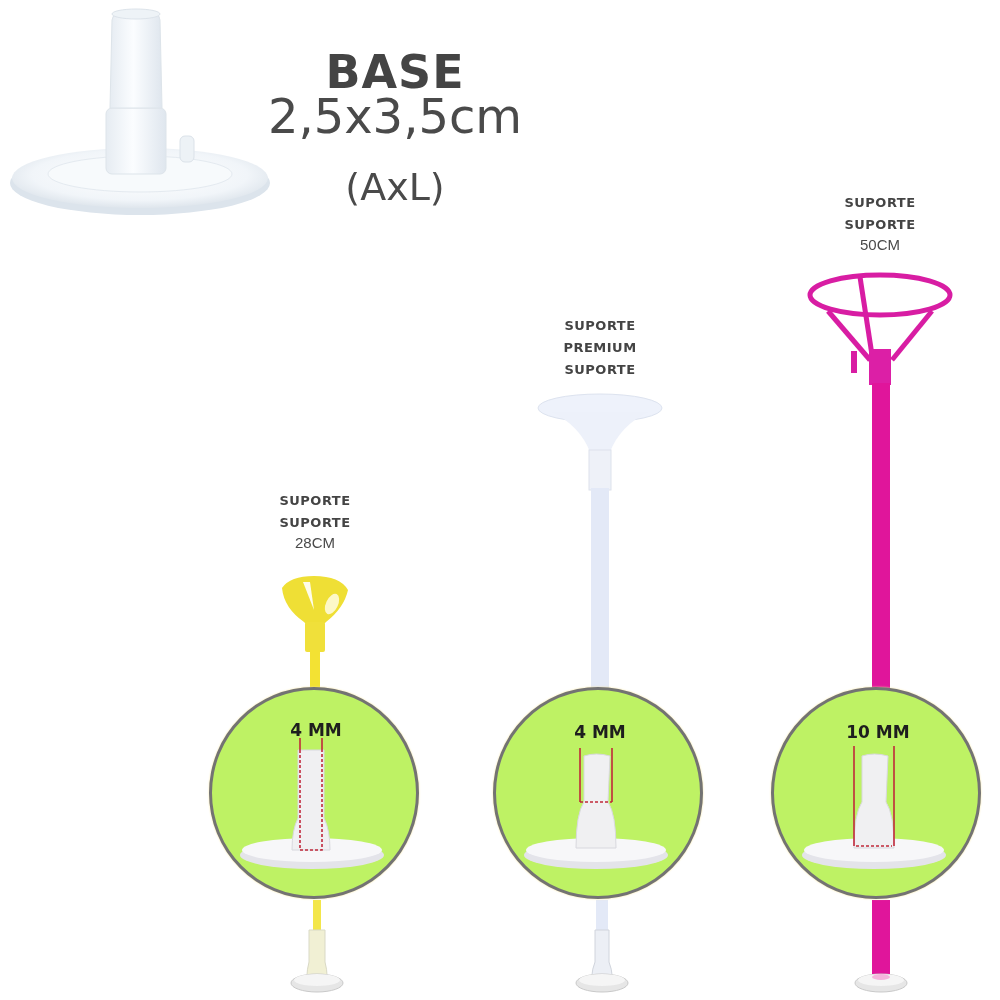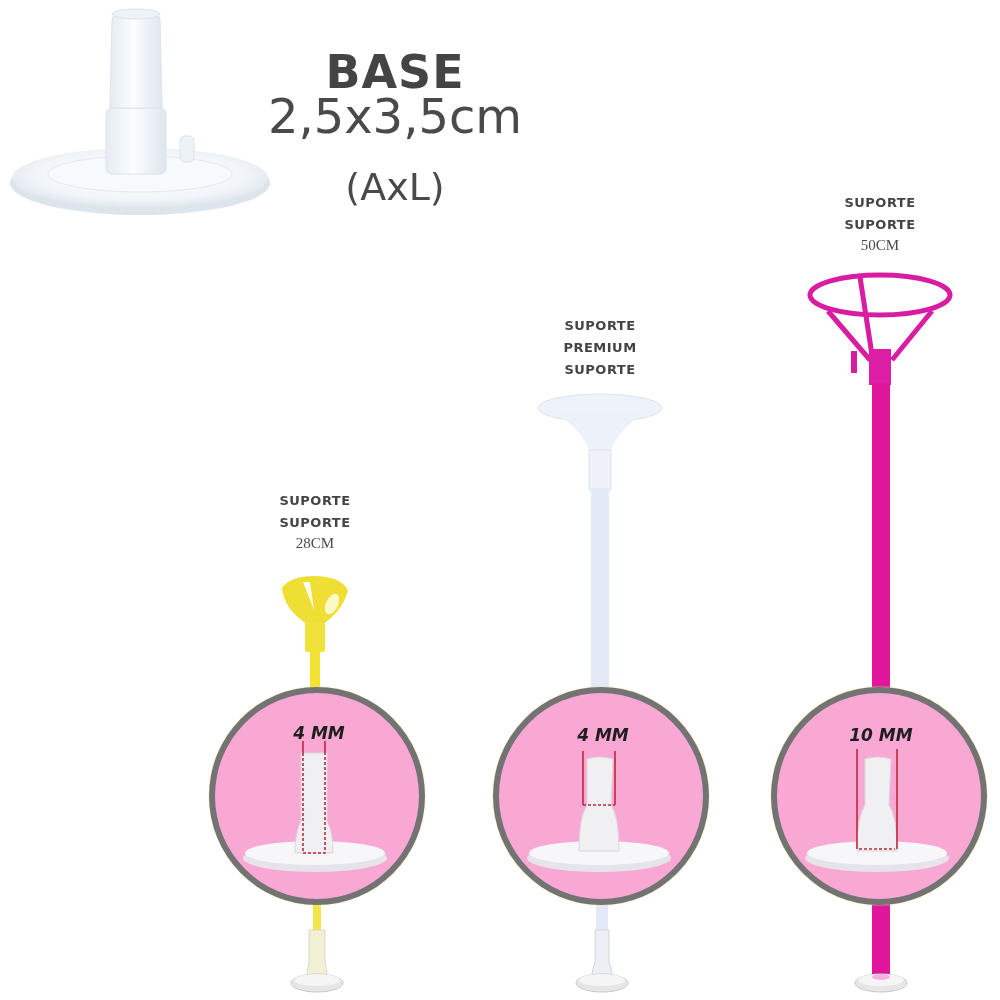--- a/index.html
+++ b/index.html
@@ -35,31 +35,30 @@
       color: #4a4a4a; line-height: 42px; margin-top: 26px;
     }
 
     
     .label-title {
       font-family: "DejaVu Sans", sans-serif; font-weight: bold;
       font-size: 13px; color: #444444; text-align: center; line-height: 22px;
       letter-spacing: 0.5px;
     }
     .label-size {
-      font-family: Liberation Serif, serif; font-size: 15px;
+      font-family: Liberation Sans, sans-serif; font-size: 15px;
       color: #4a4a4a; text-align: center; line-height: 18px;
     }
 
     
     .zoom-circle {
       width: 204px; height: 206px; border-radius: 50%;
-      background: #f9a8d4; border: 6px solid #737373;
+      background: #bef264; border: 3px solid #737373;
       box-shadow: 0 0 2px #f6e49a;
       overflow: hidden;
-      font-style: italic;
     }
     .mm-label {
       font-family: "DejaVu Sans", sans-serif; font-weight: bold;
       font-size: 17px; color: #1e1e1e; text-align: center; width: 120px;
       line-height: 20px;
     }
   </style>
 </head>
 <body>
 

